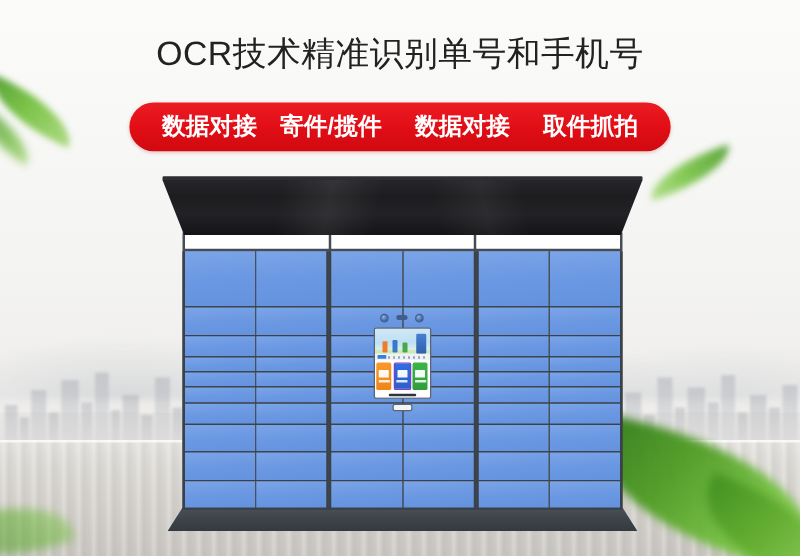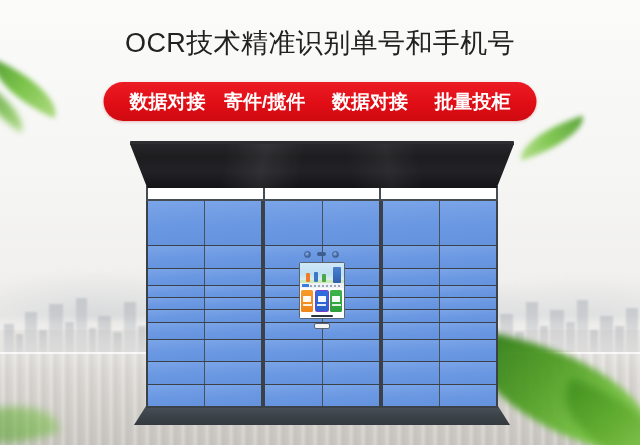--- a/index.html
+++ b/index.html
@@ -522,21 +522,21 @@
 
   <div class="headline">OCR技术精准识别单号和手机号</div>
 
   <div class="pill">
     <span class="seg">数据对接</span>
     <span class="gap-s"></span>
     <span class="seg">寄件/揽件</span>
     <span class="gap-l"></span>
     <span class="seg">数据对接</span>
     <span class="gap-l"></span>
-    <span class="seg">批量投柜</span>
+    <span class="seg">取件抓拍</span>
   </div>
 
   <div class="shadow"></div>
 
   <div class="cabinet">
 
     <div class="canopy-lip"></div>
     <div class="canopy"></div>
 
     <div class="header-band">

